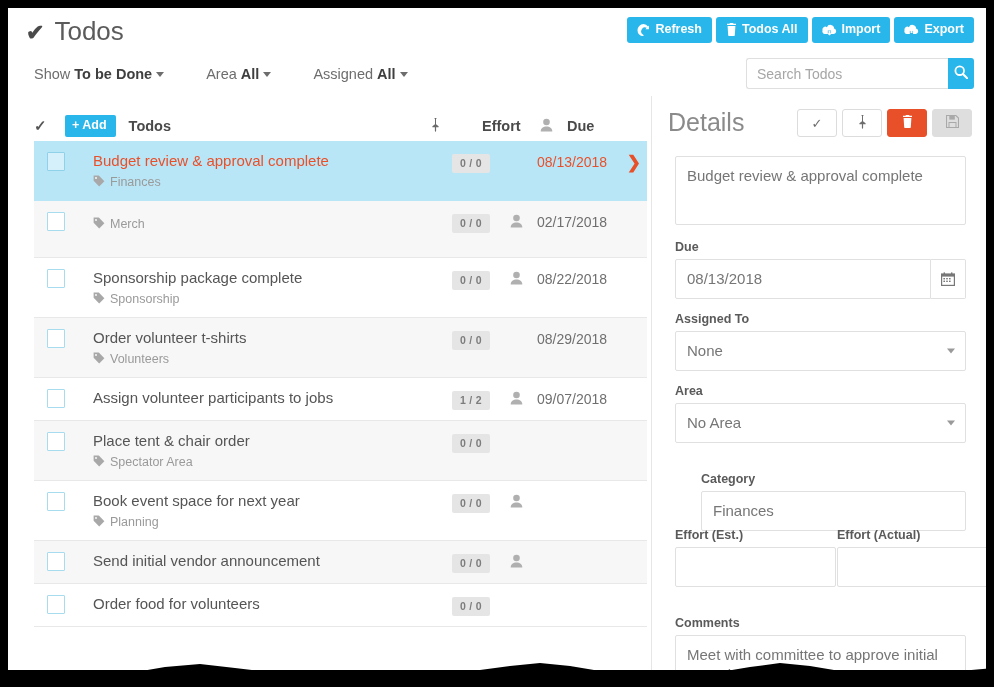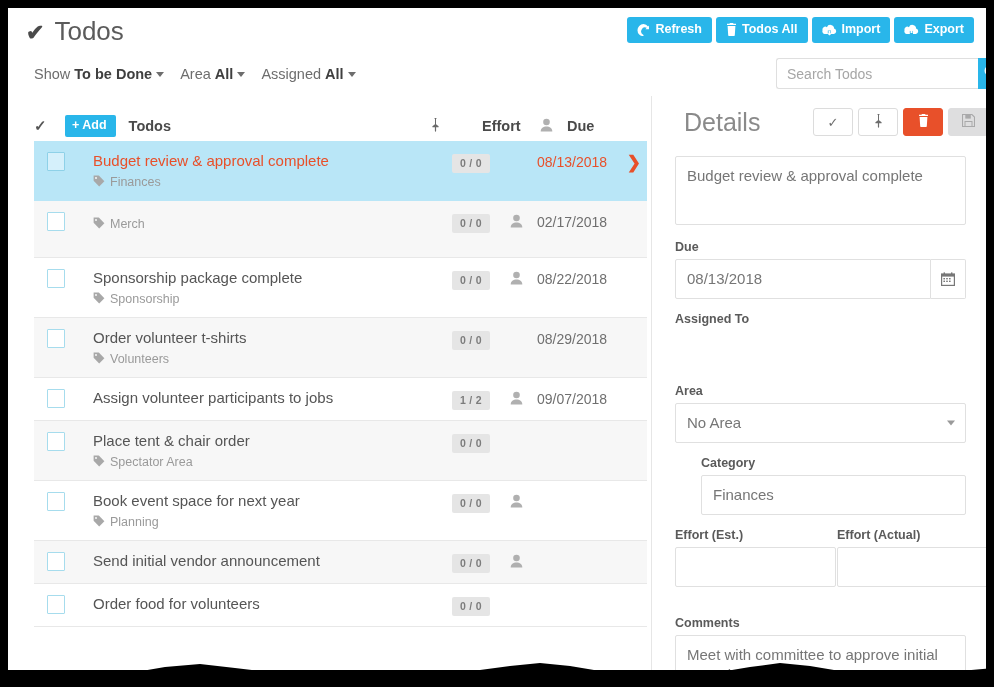--- a/index.html
+++ b/index.html
@@ -39,21 +39,21 @@
     display: flex; align-items: center; gap: 10px;
   }
   .page-title .chk {
     color: #4a4a4a; font-size: 22px; font-weight: bold;
     position: relative; top: 1px;
   }
   .filters {
     position: absolute;
     left: 26px; top: 58px;
     display: flex; align-items: center;
-    gap: 16px;
+    gap: 42px;
     font-size: 14.5px;
     color: #6d6d6d;
   }
   .filter { white-space: nowrap; cursor: pointer; }
   .filter b { color: #3f3f3f; font-weight: bold; }
   .caret {
     display: inline-block;
     width: 0; height: 0;
     margin-left: 4px;
     border-left: 4.5px solid transparent;
@@ -145,21 +145,21 @@
     cursor: pointer;
     display: flex; align-items: center; gap: 5px;
     line-height: 1.2;
   }
   .tb-btn svg { display: block; }
 
   .searchbar {
     position: absolute;
     right: 12px; top: 50px;
     display: flex;
-    width: 198px; height: 31px;
+    width: 198px; height: 31px; justify-content: flex-end;
   }
   .searchbar input {
     flex: 1; border: 1px solid #dfdfdf; border-right: none;
     border-radius: 3px 0 0 3px;
     padding: 0 10px; font-size: 14px; color: #666;
     font-family: "Liberation Sans", sans-serif;
     outline: none; background: #fff;
   }
   .searchbar input::placeholder { color: #a6a6a6; }
   .search-btn {
@@ -175,22 +175,22 @@
     left: 643px; top: 88px;
     width: 1px; height: 574px;
     background: #e6e6e6;
   }
   .right {
     position: absolute;
     left: 651px; top: 0;
     width: 327px; height: 100%;
   }
   .det-head {
-    position: absolute; left: 25px; top: 100px;
-    display: flex; align-items: flex-start; width: 304px;
+    position: absolute; left: 9px; top: 100px;
+    display: flex; align-items: flex-end; width: 304px;
   }
   .det-title {
     font-size: 25px; color: #8a8a8a; font-weight: normal;
     flex: 1;
   }
   .det-actions { display: flex; gap: 5px; }
   .act {
     width: 40px; height: 28px;
     border: 1px solid #dcdcdc; background: #fff;
     border-radius: 3px; cursor: pointer;
@@ -509,31 +509,35 @@
                 <rect x="5.2" y="8.6" width="1.6" height="1.4"></rect>
                 <rect x="8" y="8.6" width="1.6" height="1.4"></rect>
               </g>
             </svg>
         </span>
       </div>
     </div>
 
     <div class="fld" style="top:304px;">
       <label class="lbl">Assigned To</label>
+      <div class="sel-box">
+        <input class="inp" type="text" readonly="" value="None" style="">
+        <span class="arrow"></span>
+      </div>
     </div>
 
     <div class="fld" style="top:376px;">
       <label class="lbl">Area</label>
       <div class="sel-box">
         <input class="inp" type="text" readonly="" value="No Area" style="">
         <span class="arrow"></span>
       </div>
     </div>
 
-    <div class="fld" style="top:448px;padding-left:26px;">
+    <div class="fld" style="top:464px;padding-left:26px;">
       <label class="lbl">Category</label>
       <input class="inp" type="text" value="Finances" style="">
     </div>
 
     <div class="fld half" style="top:520px;">
       <label class="lbl">Effort (Est.)</label>
       <input class="inp" type="text" value="" style="">
     </div>
 
     <div class="fld half" style="top:520px; left:178px;">

